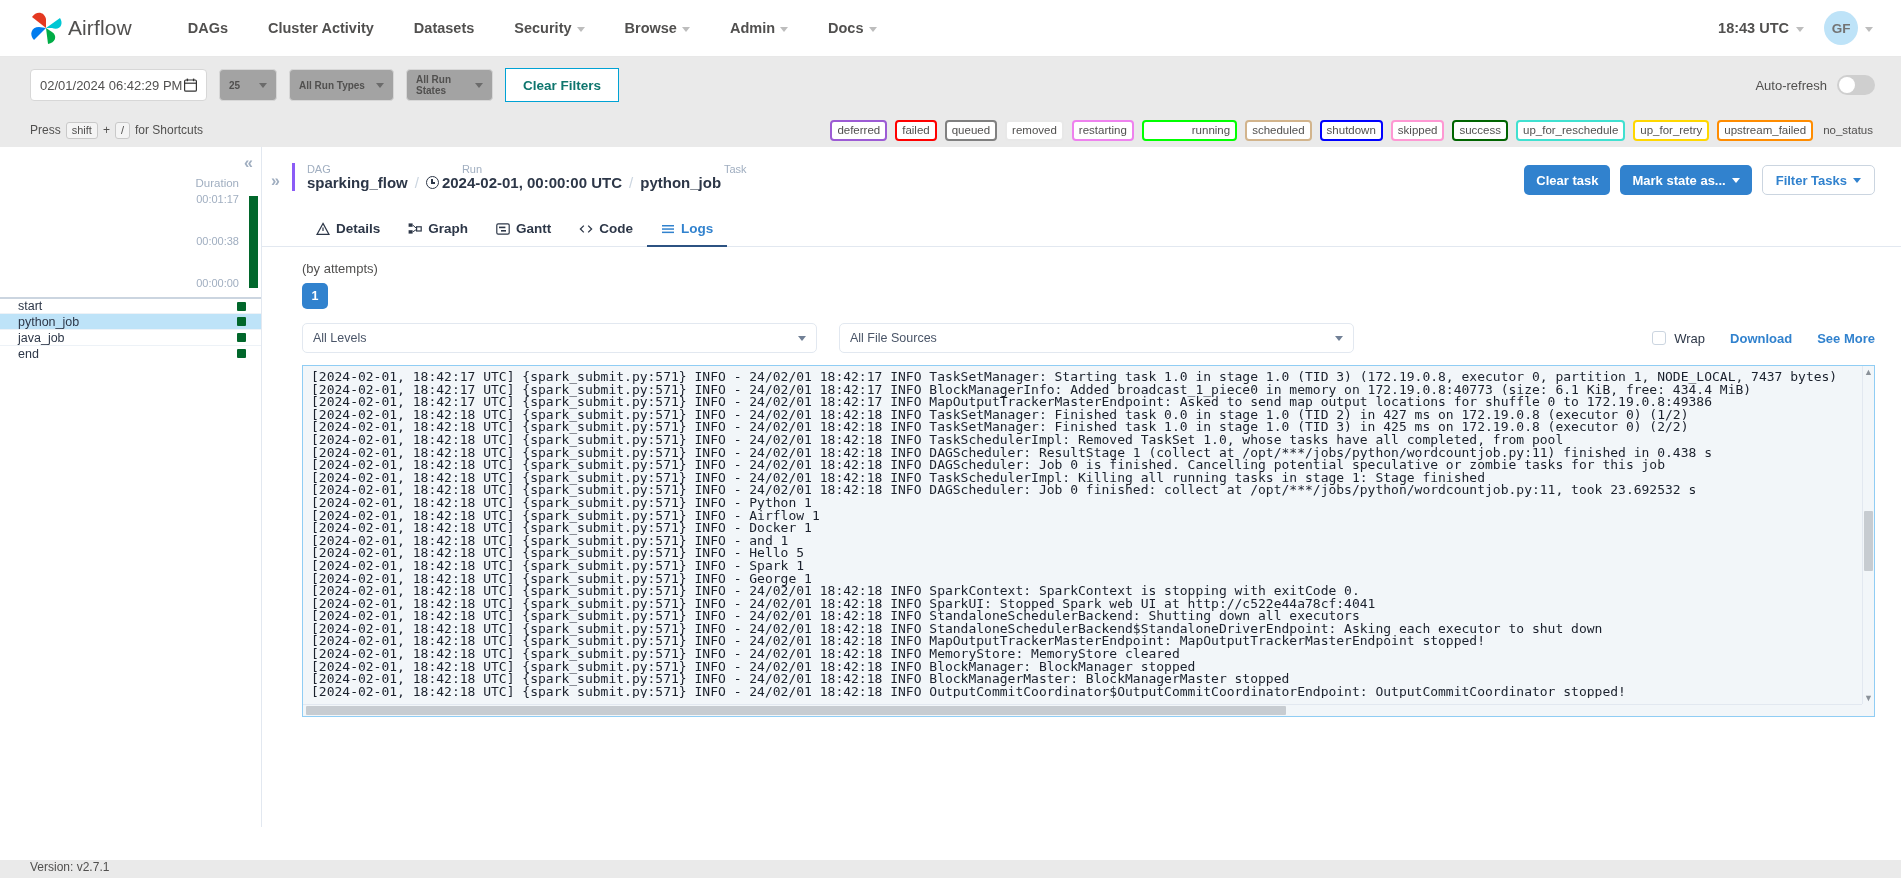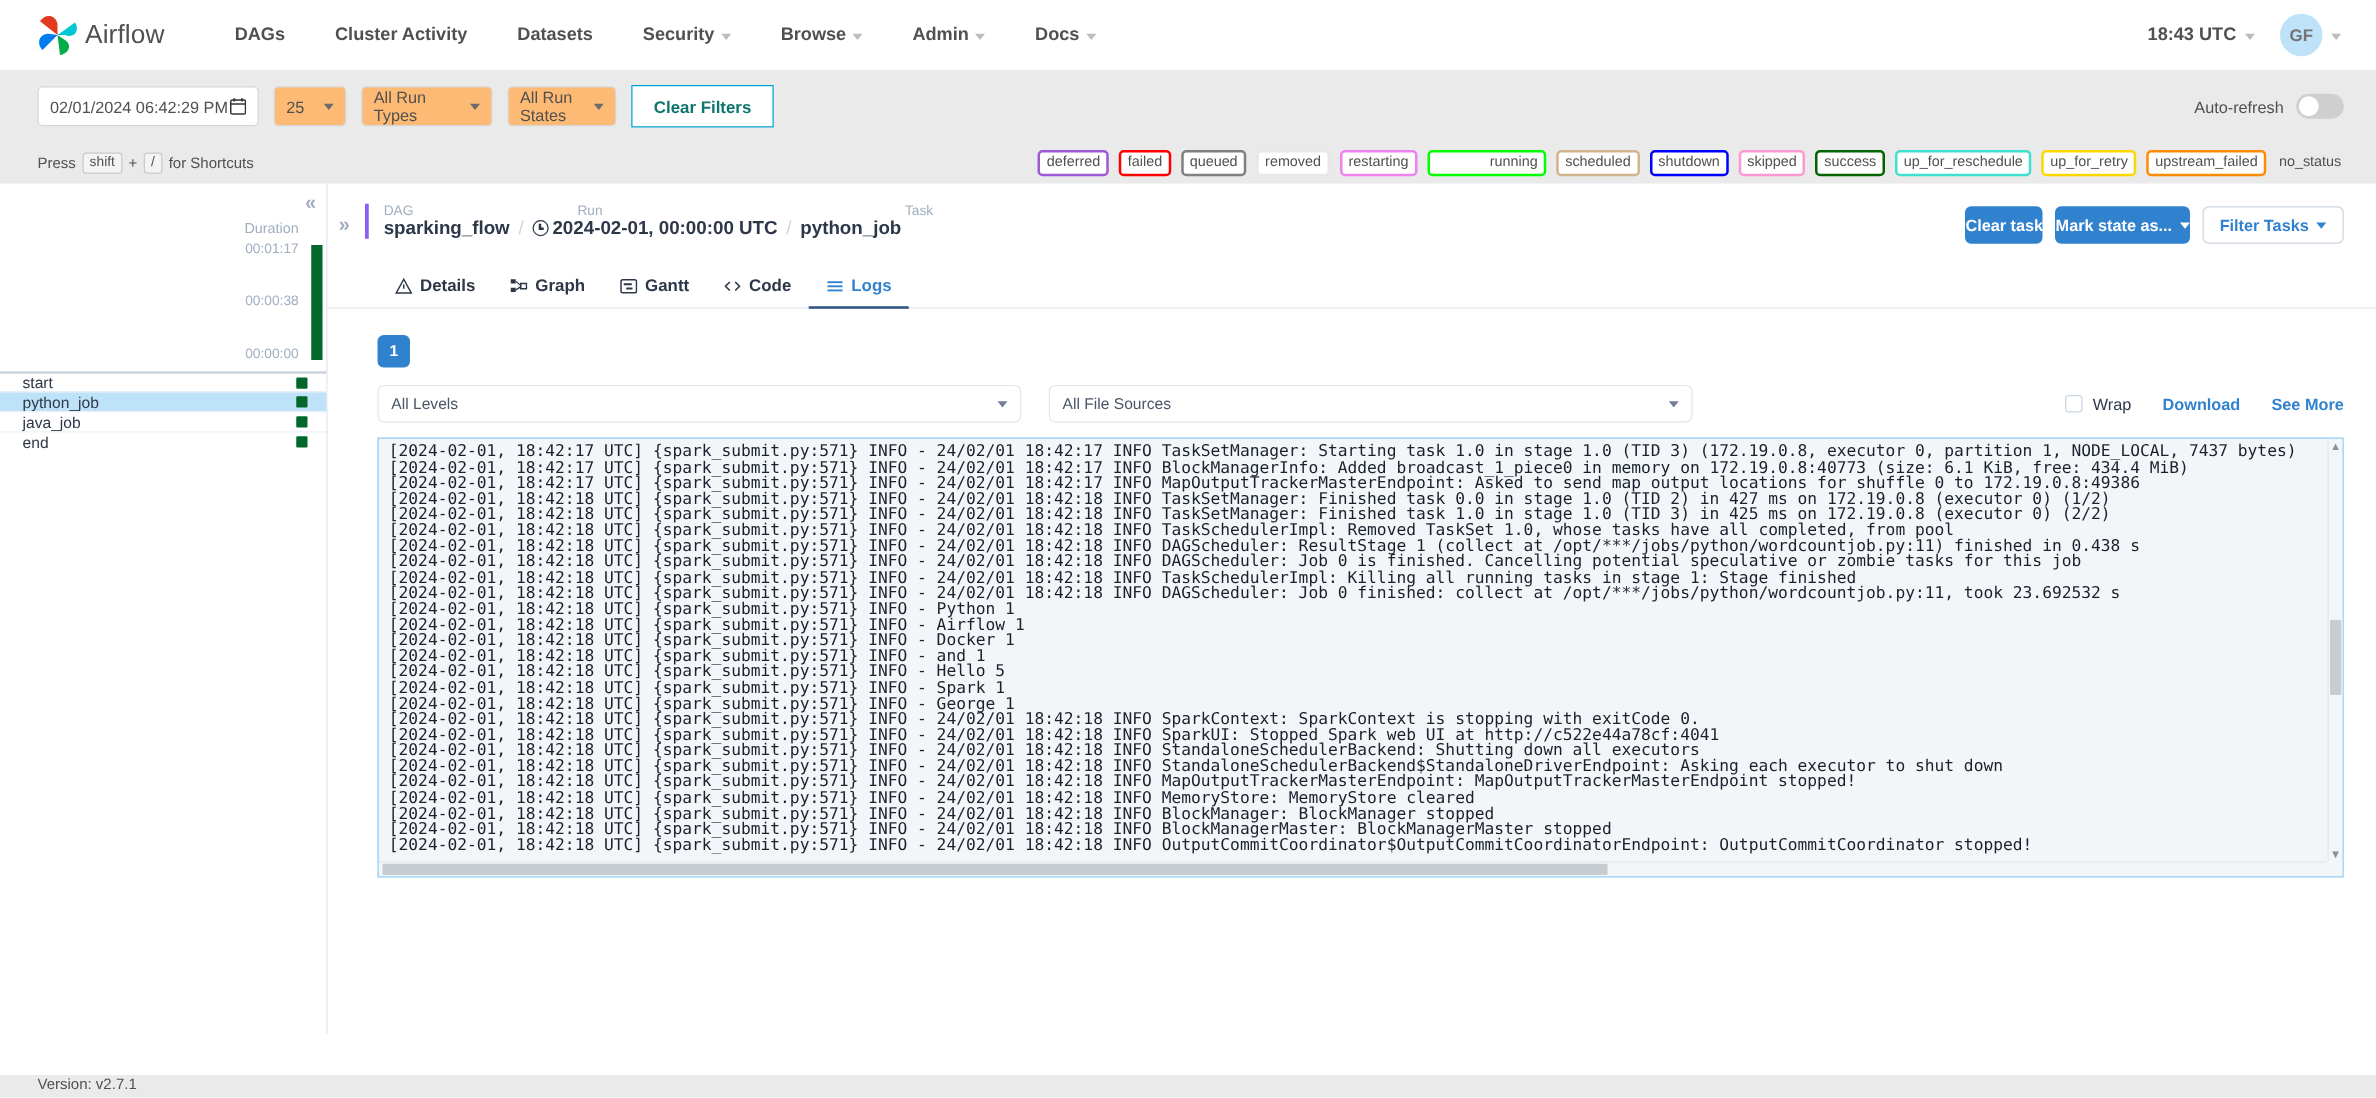--- a/index.html
+++ b/index.html
@@ -73,25 +73,25 @@
   }
   .fb-input {
     background: #fff; border: 1px solid #d7d7d7; border-radius: 4px;
     height: 32px; display: flex; align-items: center;
     padding: 0 9px; font-size: 13px; color: #51504f;
     margin-right: 12px; cursor: text;
   }
   .date-input { width: 177px; justify-content: space-between; }
   .cal-icon { width: 13px; height: 14px; position: relative; flex: none; }
   .fb-select {
-    background: #fdba74; border: 1px solid #d7d7d7; border-radius: 4px;
+    background: #a3a3a3; border: 1px solid #d7d7d7; border-radius: 4px;
     height: 32px; display: flex; align-items: center;
     justify-content: space-between;
-    padding: 0 9px; font-size: 13px; color: #51504f;
-    margin-right: 12px; cursor: pointer;
+    padding: 0 9px; font-size: 10px; color: #51504f;
+    margin-right: 12px; cursor: pointer; font-weight: bold;
   }
   .sel-25 { width: 58px; }
   .sel-runtypes { width: 105px; }
   .sel-runstates { width: 87px; }
   .sel-caret {
     width: 0; height: 0; border-left: 4px solid transparent;
     border-right: 4px solid transparent; border-top: 5px solid #6b6b6b;
     margin-left: 6px;
   }
   .clear-filters-btn {
@@ -214,21 +214,21 @@
   .clock-glyph::after {
     content: ''; position: absolute; left: 4.8px; top: 5.4px;
     width: 3.5px; height: 1.4px; background: #2d3748;
   }
   .header-actions {
     margin-left: auto; display: flex; align-items: center; gap: 10px;
     padding-top: 2px;
   }
   .btn-primary {
     background: #3182ce; color: #fff; border: none; border-radius: 5px;
-    height: 30px; padding: 0 0; font-size: 13px; font-weight: bold;
+    height: 30px; padding: 0 12px; font-size: 13px; font-weight: bold;
     cursor: pointer; display: flex; align-items: center; gap: 6px;
     font-family: "Liberation Sans", sans-serif;
   }
   .btn-outline {
     background: #fff; color: #3182ce; border: 1px solid #cbd5e0;
     border-radius: 5px; height: 30px; padding: 0 13px;
     font-size: 13px; font-weight: bold; cursor: pointer;
     display: flex; align-items: center; gap: 6px;
     font-family: "Liberation Sans", sans-serif;
   }
@@ -585,20 +585,21 @@
               <rect x="1" y="3" width="12" height="1.5" fill="#3182ce"></rect>
               <rect x="1" y="6.3" width="12" height="1.5" fill="#3182ce"></rect>
               <rect x="1" y="9.6" width="12" height="1.5" fill="#3182ce"></rect>
             </svg>
         </span>
         <span>Logs</span>
       </div>
     </div>
 
     <div class="attempts-wrap">
+      <div class="attempts-label">(by attempts)</div>
       <div class="attempt-chip">
         <span>1</span>
       </div>
     </div>
 
     <div class="log-controls">
       <div class="lc-select lc-levels">
         <span>All Levels</span>
         <i class="lc-caret"></i>
       </div>

